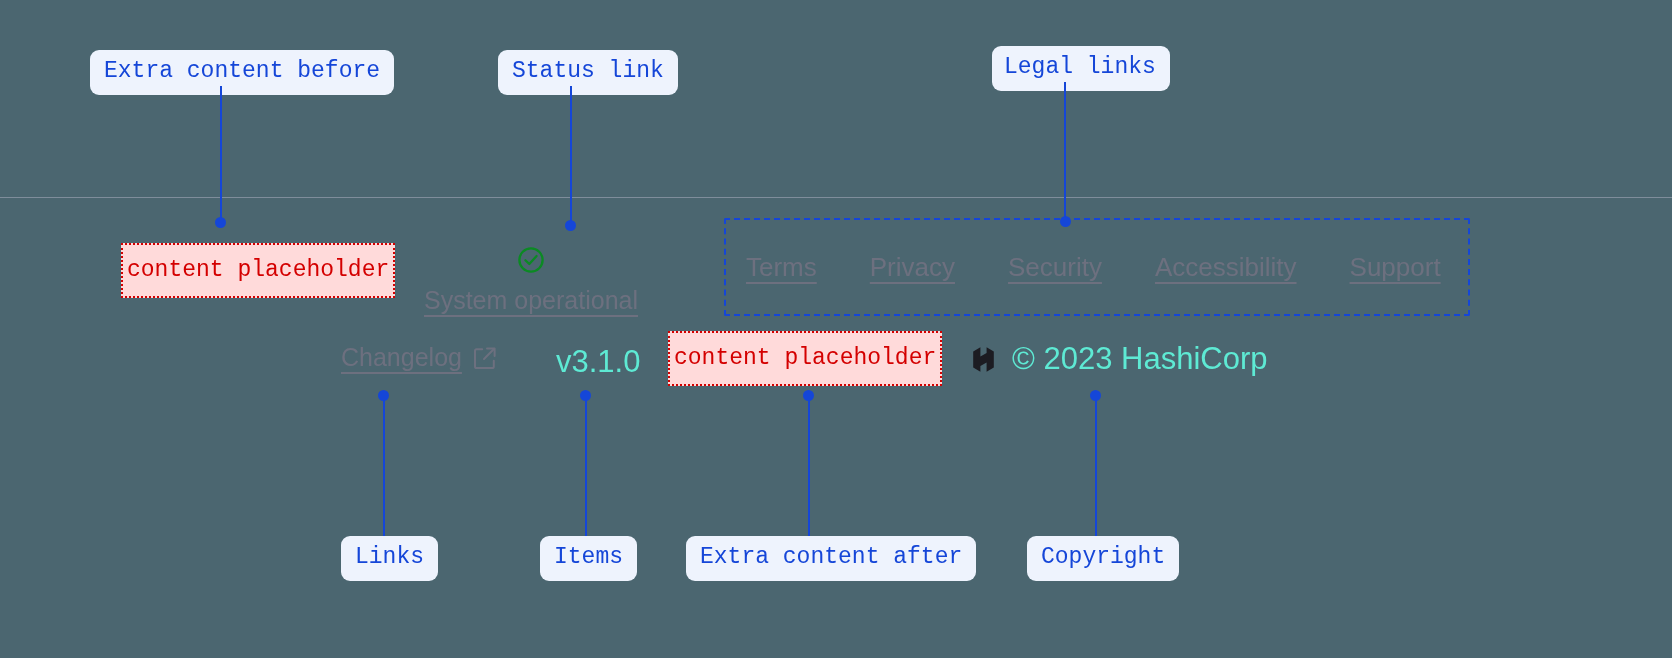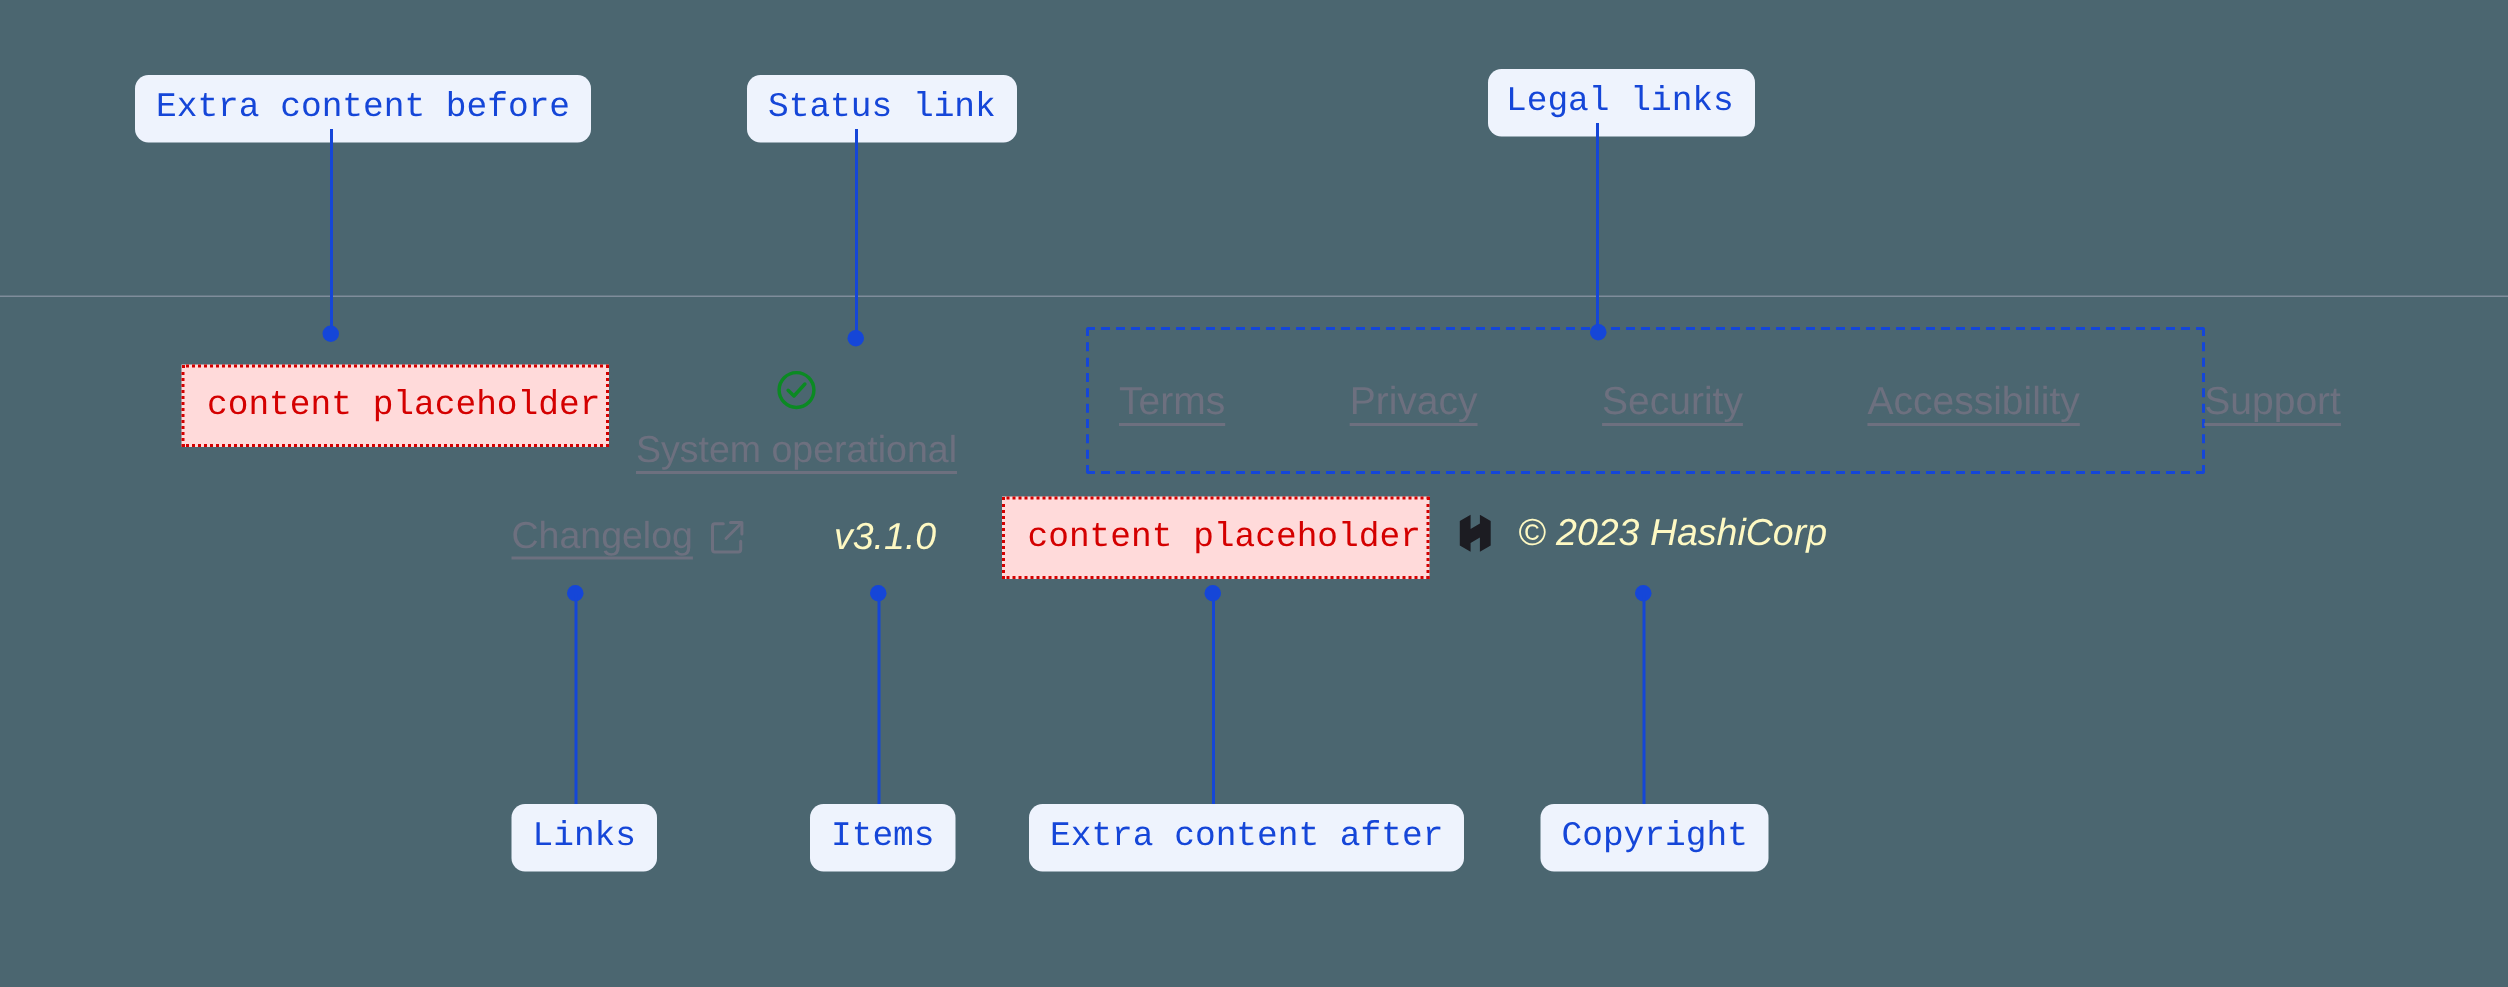--- a/index.html
+++ b/index.html
@@ -67,58 +67,57 @@
   }
 
   .placeholder {
     display: inline-block;
     background: #ffdada;
     border: 2px dotted #d40000;
     color: #d40000;
     font-family: "Liberation Mono", monospace;
     font-size: 23px;
     line-height: 1;
-    padding: 14px 4px 14px 15px;
+    padding: 14px 4px 14px 4px;
     white-space: nowrap;
     text-align: center;
   }
 
   .status-group { display: flex; align-items: center; gap: 12px; flex-direction: column; }
 
   .check-icon { width: 28px; height: 28px; display: block; }
 
   .footer-link {
     color: #6d707f;
     font-size: 25px;
     text-decoration: underline;
     text-underline-offset: 6px;
     text-decoration-thickness: 2px;
     white-space: nowrap;
     cursor: pointer;
   }
 
   .muted-text {
-    color: #fef9c3;
-    font-size: 25px;
-    white-space: nowrap;
-    font-style: italic;
+    color: #5eead4;
+    font-size: 31px;
+    white-space: nowrap;
   }
 
   .legal-box {
     position: absolute;
     border: 2px dashed #1546d8;
     border-radius: 2px;
     display: flex;
     align-items: center;
   }
 
   .legal-links {
     display: flex;
     align-items: center;
-    gap: 83px;
+    gap: 53px;
     padding-left: 20px;
   }
 
   .legal-links .footer-link { font-size: 26px; }
 
   .ext-icon { width: 26px; height: 26px; display: block; margin-left: 10px; }
 
   .hashi-logo { width: 27px; height: 29px; display: block; }
 
   .copyright-group { display: flex; align-items: center; gap: 15px; }

